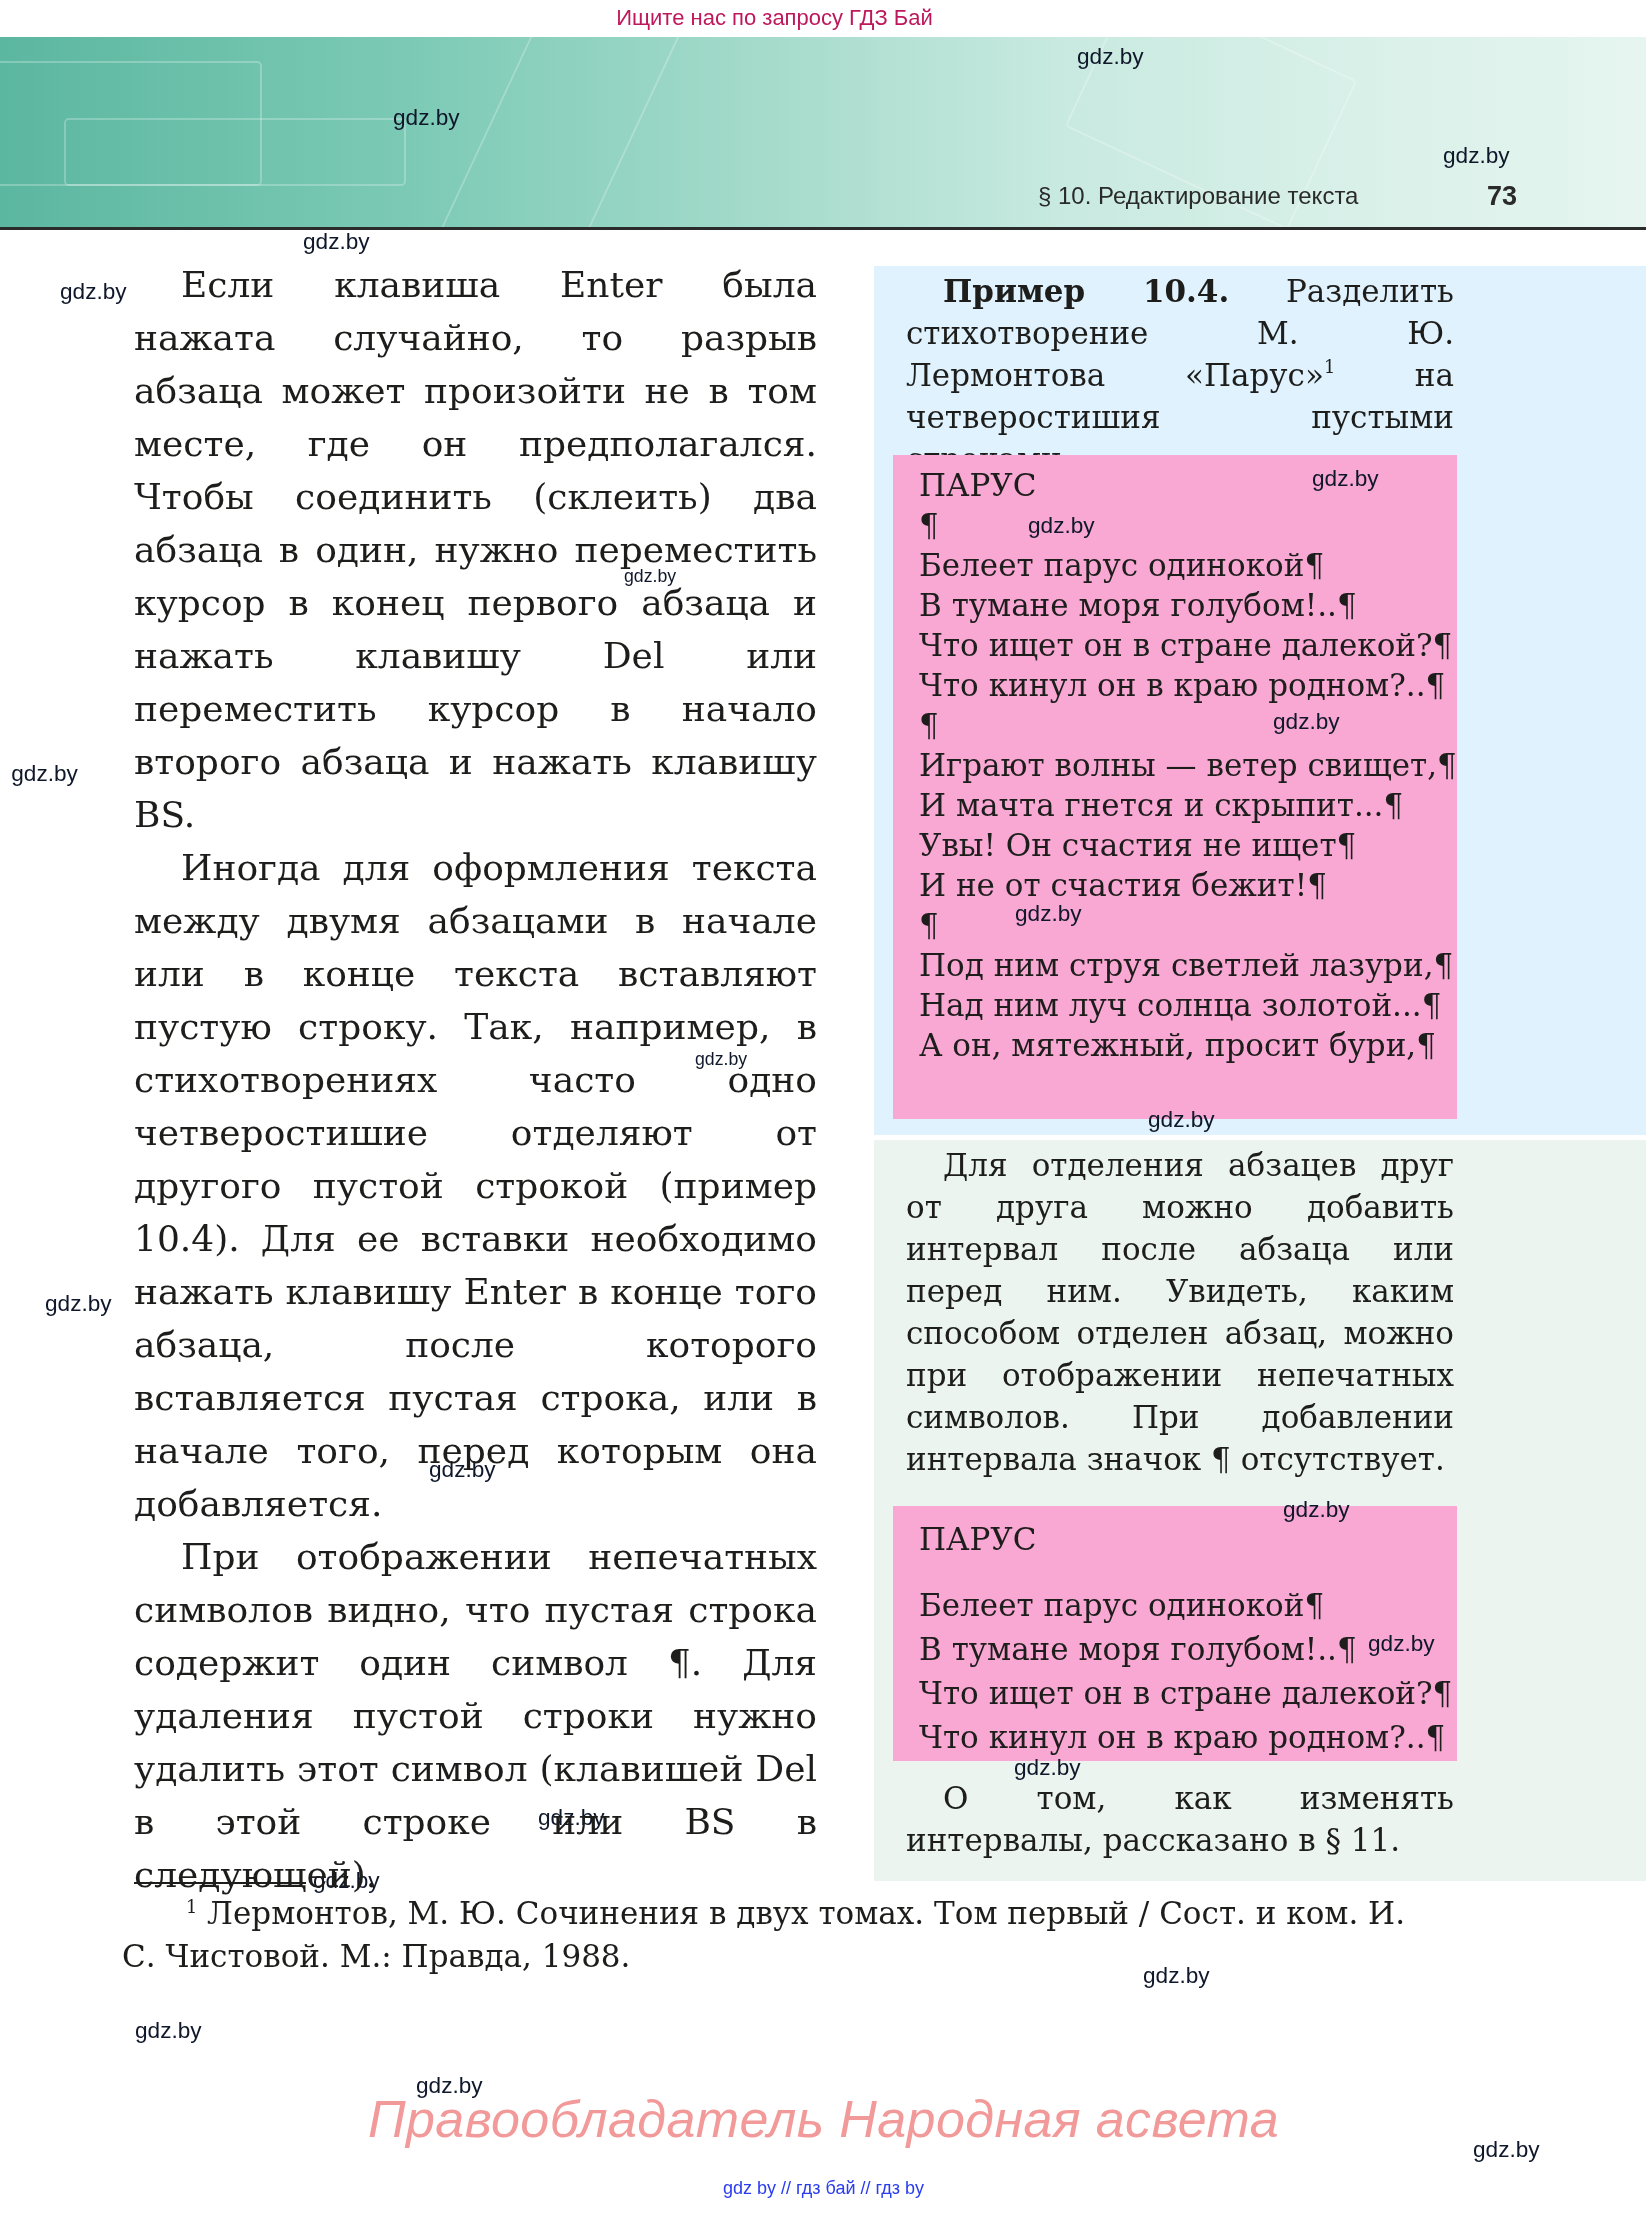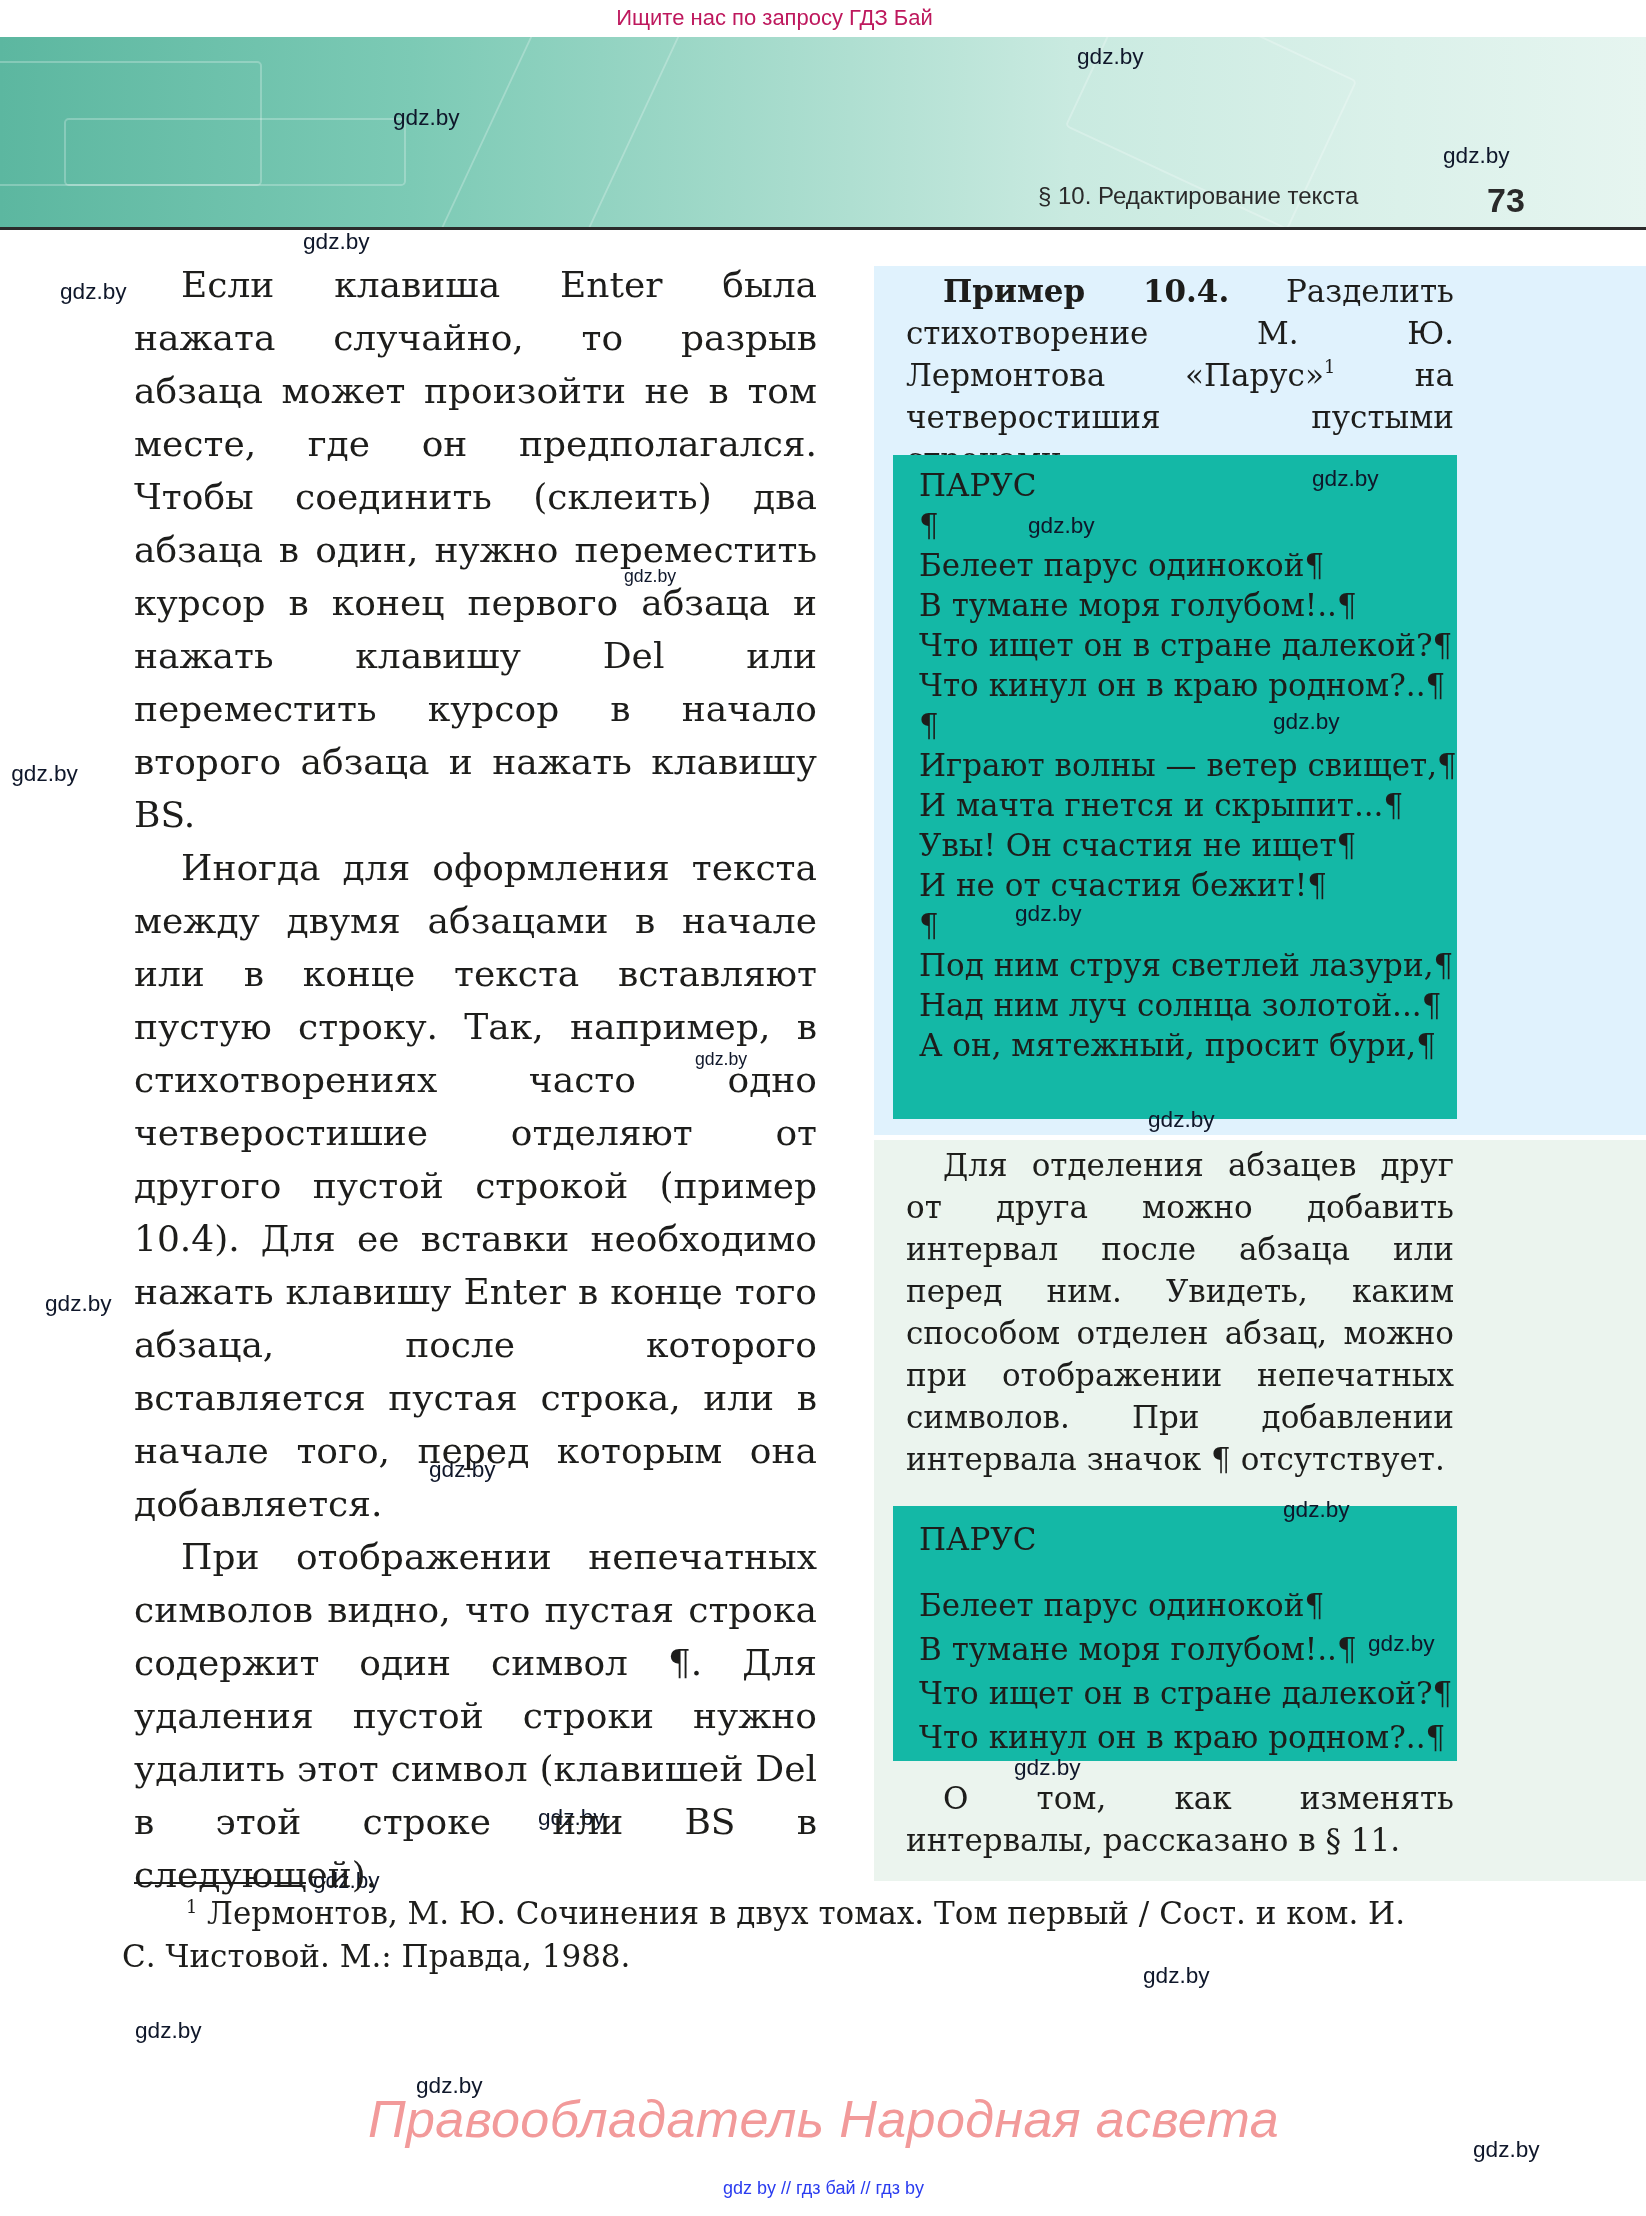--- a/index.html
+++ b/index.html
@@ -6,35 +6,35 @@
   body { width: 1647px; height: 2216px; position: relative; overflow: hidden; font-family: "DejaVu Serif", serif; color: #1d1d1b; }
   .abs { position: absolute; }
 
   .top-banner { left: 0; top: 0; width: 1549px; height: 35px; text-align: center; font-family: "Liberation Sans", sans-serif; font-size: 22px; color: #be185d; line-height: 35px; }
 
   .header { left: 0; top: 37px; width: 1647px; height: 190px;
     background: linear-gradient(90deg, #5cb7a0 0%, #7ccab5 25%, #a8dccd 48%, #c9eae0 65%, #dbf1ea 85%, #e6f5f0 100%); overflow: hidden; }
   .header .trace { position: absolute; border: 2.4px solid rgba(255,255,255,0.25); border-radius: 4.8px; }
   .header-rule { left: 0; top: 227px; width: 1647px; height: 3.2px; background: #2b2b2b; }
   .section-title { left: 1038px; top: 182px; font-family: "Liberation Sans", sans-serif; font-size: 24px; color: #2a2a2a; white-space: nowrap; }
-  .page-number { left: 1487px; top: 181px; font-family: "Liberation Sans", sans-serif; font-size: 34px; font-weight: bold; color: #2a2a2a; }
+  .page-number { left: 1487px; top: 181px; font-family: "Liberation Sans", sans-serif; font-size: 27px; font-weight: bold; color: #2a2a2a; }
 
   .wm { font-family: "Liberation Sans", sans-serif; font-size: 22.6px; color: #0f172a; white-space: nowrap; }
   .wm.small { font-size: 17.7px; }
 
   .main-col { left: 134px; top: 258px; width: 683px; font-size: 36px; line-height: 53px; text-align: justify; }
   .main-col p { margin: 0; text-indent: 47px; }
 
   .example-panel { left: 874px; top: 266px; width: 773px; height: 869px; background: #e0f2fd; }
   .example-intro { left: 906px; top: 270px; width: 548px; font-size: 31px; line-height: 42px; text-align: justify; }
   .example-intro p { margin: 0; text-indent: 37px; }
   .example-intro b { font-weight: bold; }
   .example-intro sup { font-size: 17.7px; vertical-align: 13px; line-height: 0; }
 
-  .poem-box { background: #14b8a6; }
+  .poem-box { background: #f9a8d4; }
   .poem-box-1 { left: 893px; top: 455px; width: 564px; height: 664px; }
   .poem-lines { position: absolute; left: 26px; font-size: 31px; line-height: 40px; white-space: nowrap; }
   .poem-box-1 .poem-lines { top: 9.7px; }
 
   .note-panel { left: 874px; top: 1140px; width: 773px; height: 741px; background: #ebf4ee; }
   .note-text { left: 906px; top: 1144px; width: 548px; font-size: 31px; line-height: 42px; text-align: justify; }
   .note-text p { margin: 0; text-indent: 37px; }
   .poem-box-2 { left: 893px; top: 1506px; width: 564px; height: 255px; }
   .poem-box-2 .title { position: absolute; left: 26px; top: 13px; font-size: 31px; line-height: 40px; }
   .poem-box-2 .poem-lines { top: 77px; line-height: 44px; }

